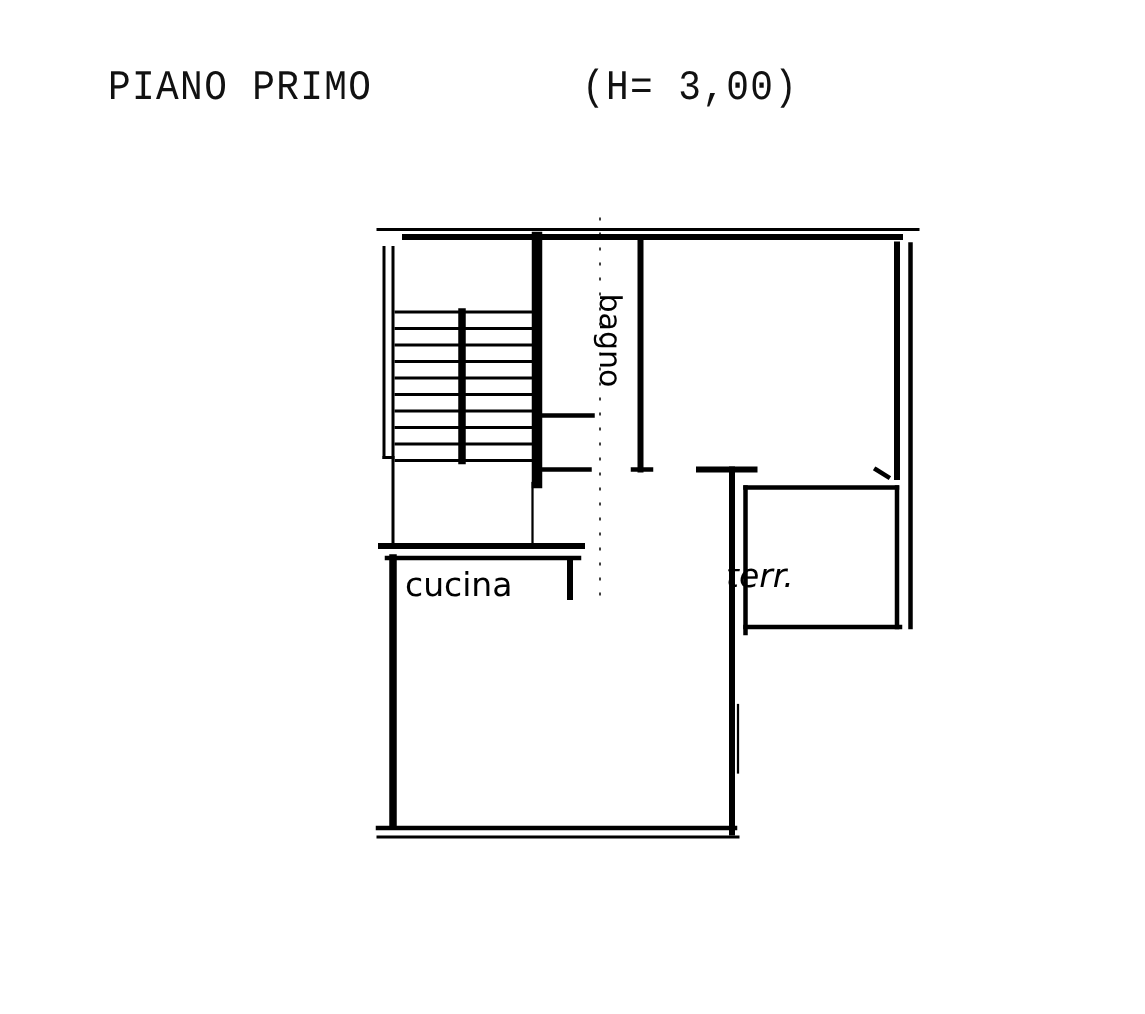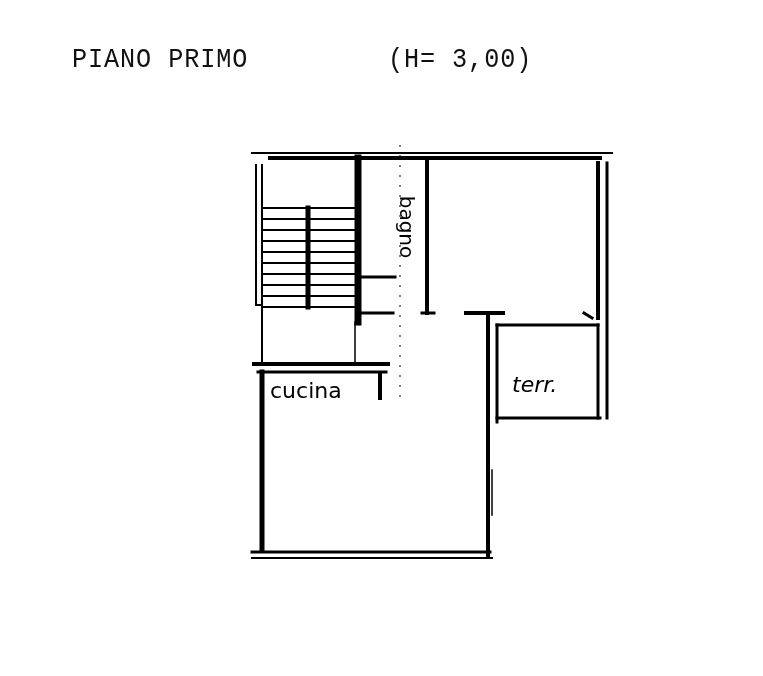--- a/index.html
+++ b/index.html
@@ -73,13 +73,13 @@
     <line x1="492" y1="470" x2="492" y2="515" stroke-width="1.5"></line>
   </g>
 
   <g stroke="#000" stroke-width="1" stroke-dasharray="2 8">
     <line x1="400" y1="145" x2="400" y2="400"></line>
   </g>
 </svg>
 
 <div class="label label-bagno">bagno</div>
 <div class="label" style="left:270px; top:378px;">cucina</div>
-<div class="label" style="left:512px; top:372px; font-style:italic;">terr.</div>
+<div class="label" style="left:484px; top:372px; font-style:italic;">terr.</div>
 
 </body></html>

